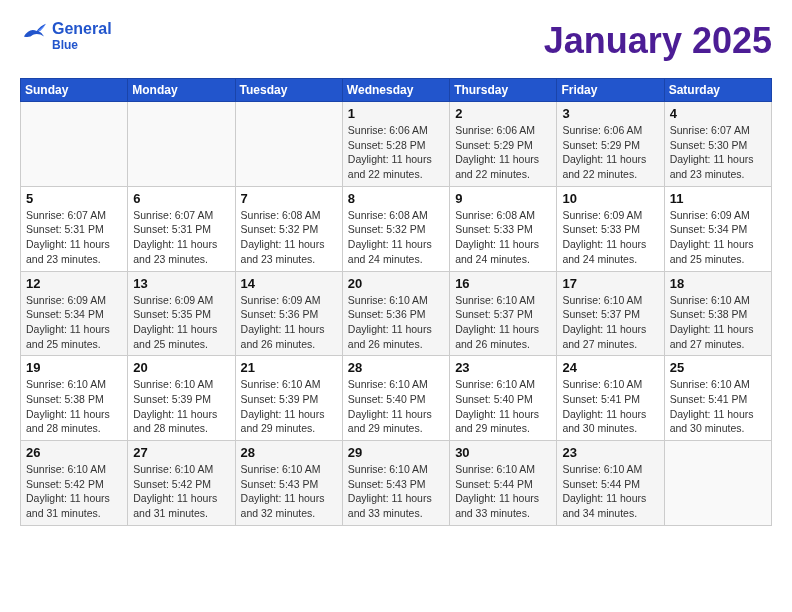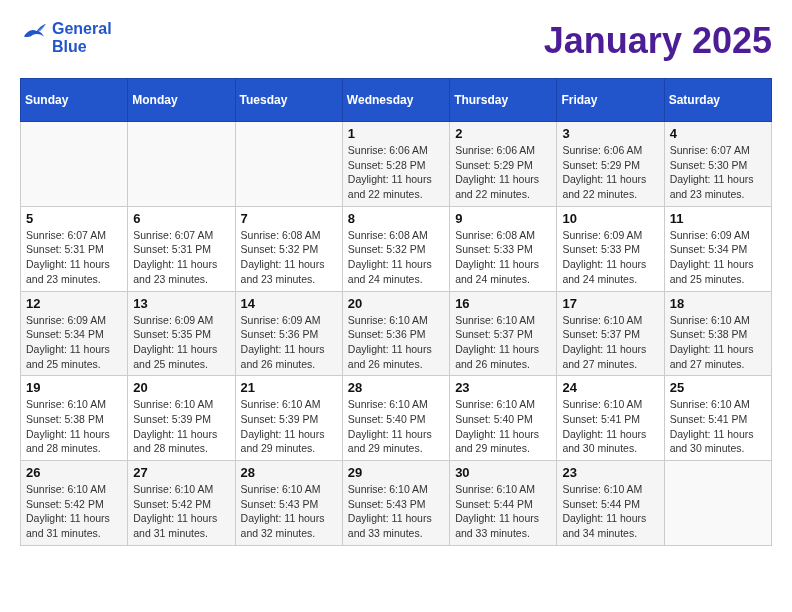--- a/index.html
+++ b/index.html
@@ -38,21 +38,21 @@
       color: #333;
     }
     .calendar {
       width: 100%;
       border-collapse: collapse;
       font-size: 11px;
     }
     .calendar th {
       background: #2255cc;
       color: #fff;
-      padding: 14px 4px;
+      padding: 4px 4px;
       text-align: left;
       font-size: 12px;
       font-weight: bold;
       border: 1px solid #1a44aa;
     }
     .calendar td {
       border: 1px solid #ccc;
       vertical-align: top;
       padding: 4px 5px;
       width: calc(100% / 7);
@@ -84,21 +84,21 @@
 <body>
 
 <div class="header">
   <div class="logo">
     <svg class="logo-bird" viewBox="0 0 30 24" fill="none" xmlns="http://www.w3.org/2000/svg">
       <path d="M4 18 Q10 8 18 12 Q22 6 28 4 Q24 10 20 12 Q24 14 26 18 Q20 14 14 16 Q10 20 4 18Z" fill="#2255cc"></path>
       <path d="M18 12 Q22 10 28 4 Q26 8 22 12Z" fill="#5588ff"></path>
     </svg>
     <div>
       <div style="font-size:16px; font-weight:bold; color:#2255cc;">General</div>
-      <div style="font-size:16px; font-weight:bold; color:#2255cc;">Blue</div>
+      <div style="font-size:12px; font-weight:bold; color:#2255cc;">Blue</div>
     </div>
   </div>
   <div class="title-block">
     <div class="month-title">January 2025</div>
   </div>
 </div>
 
 <table class="calendar">
   <thead>
     <tr>

